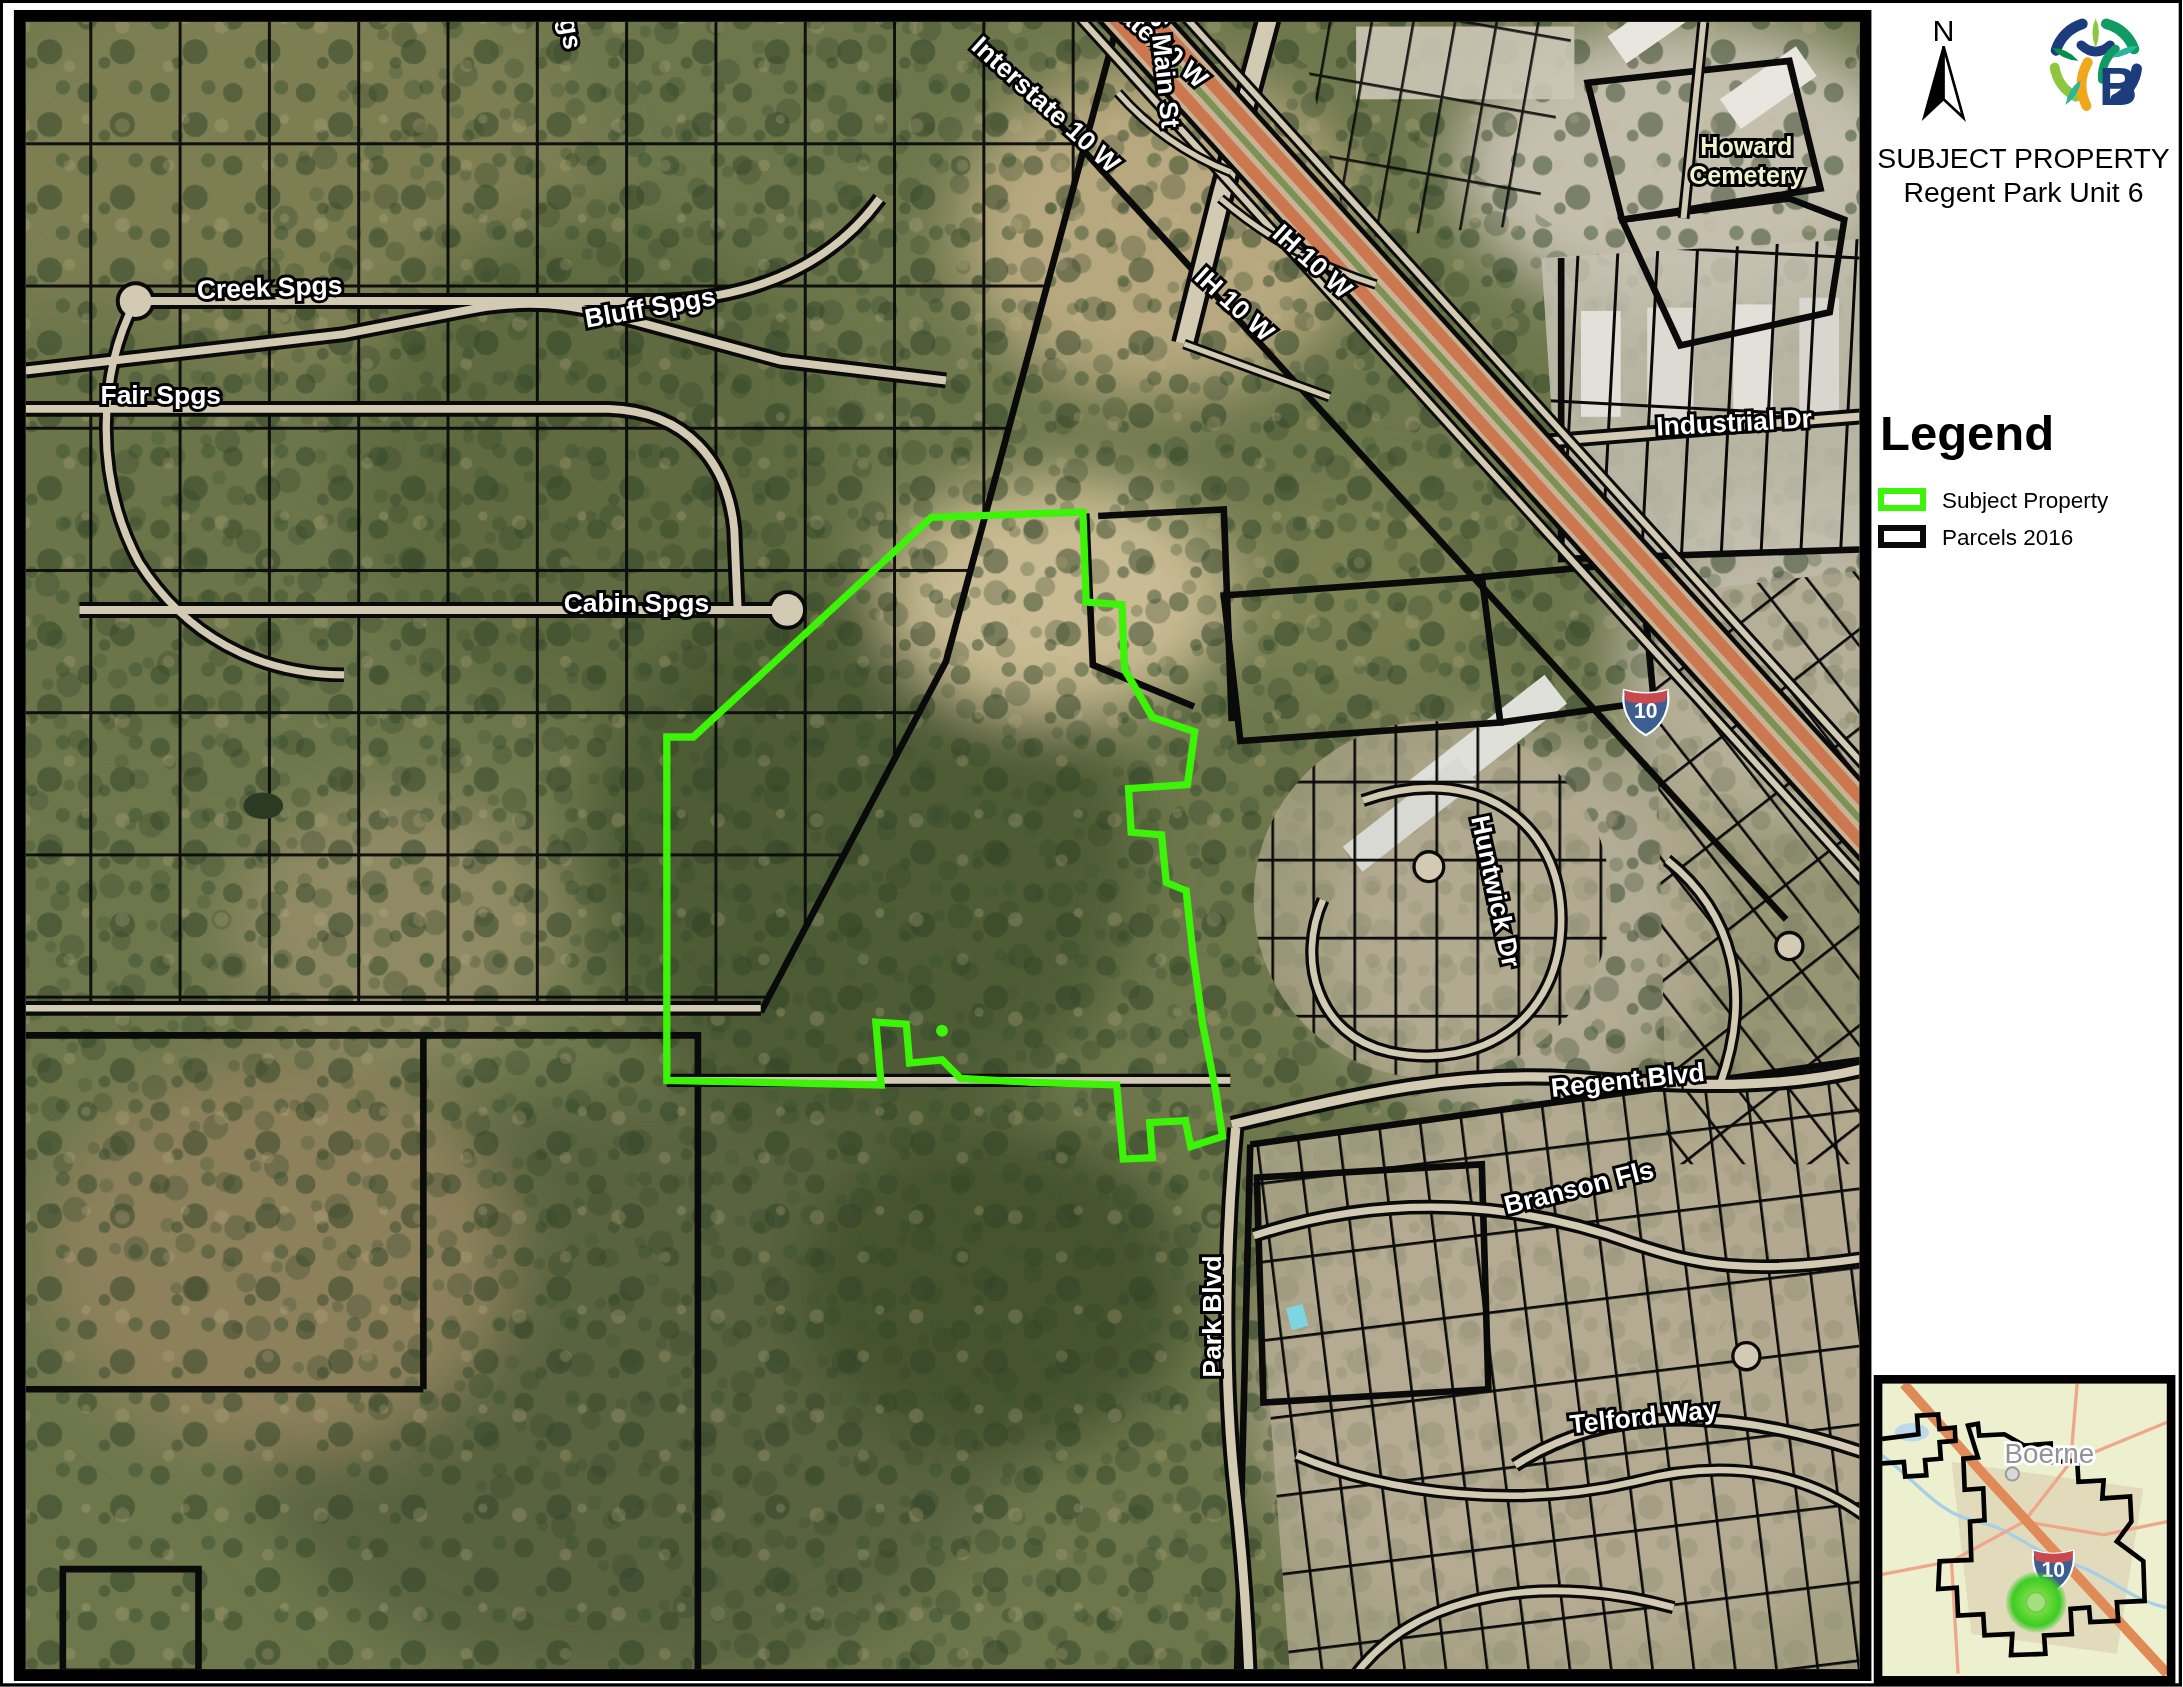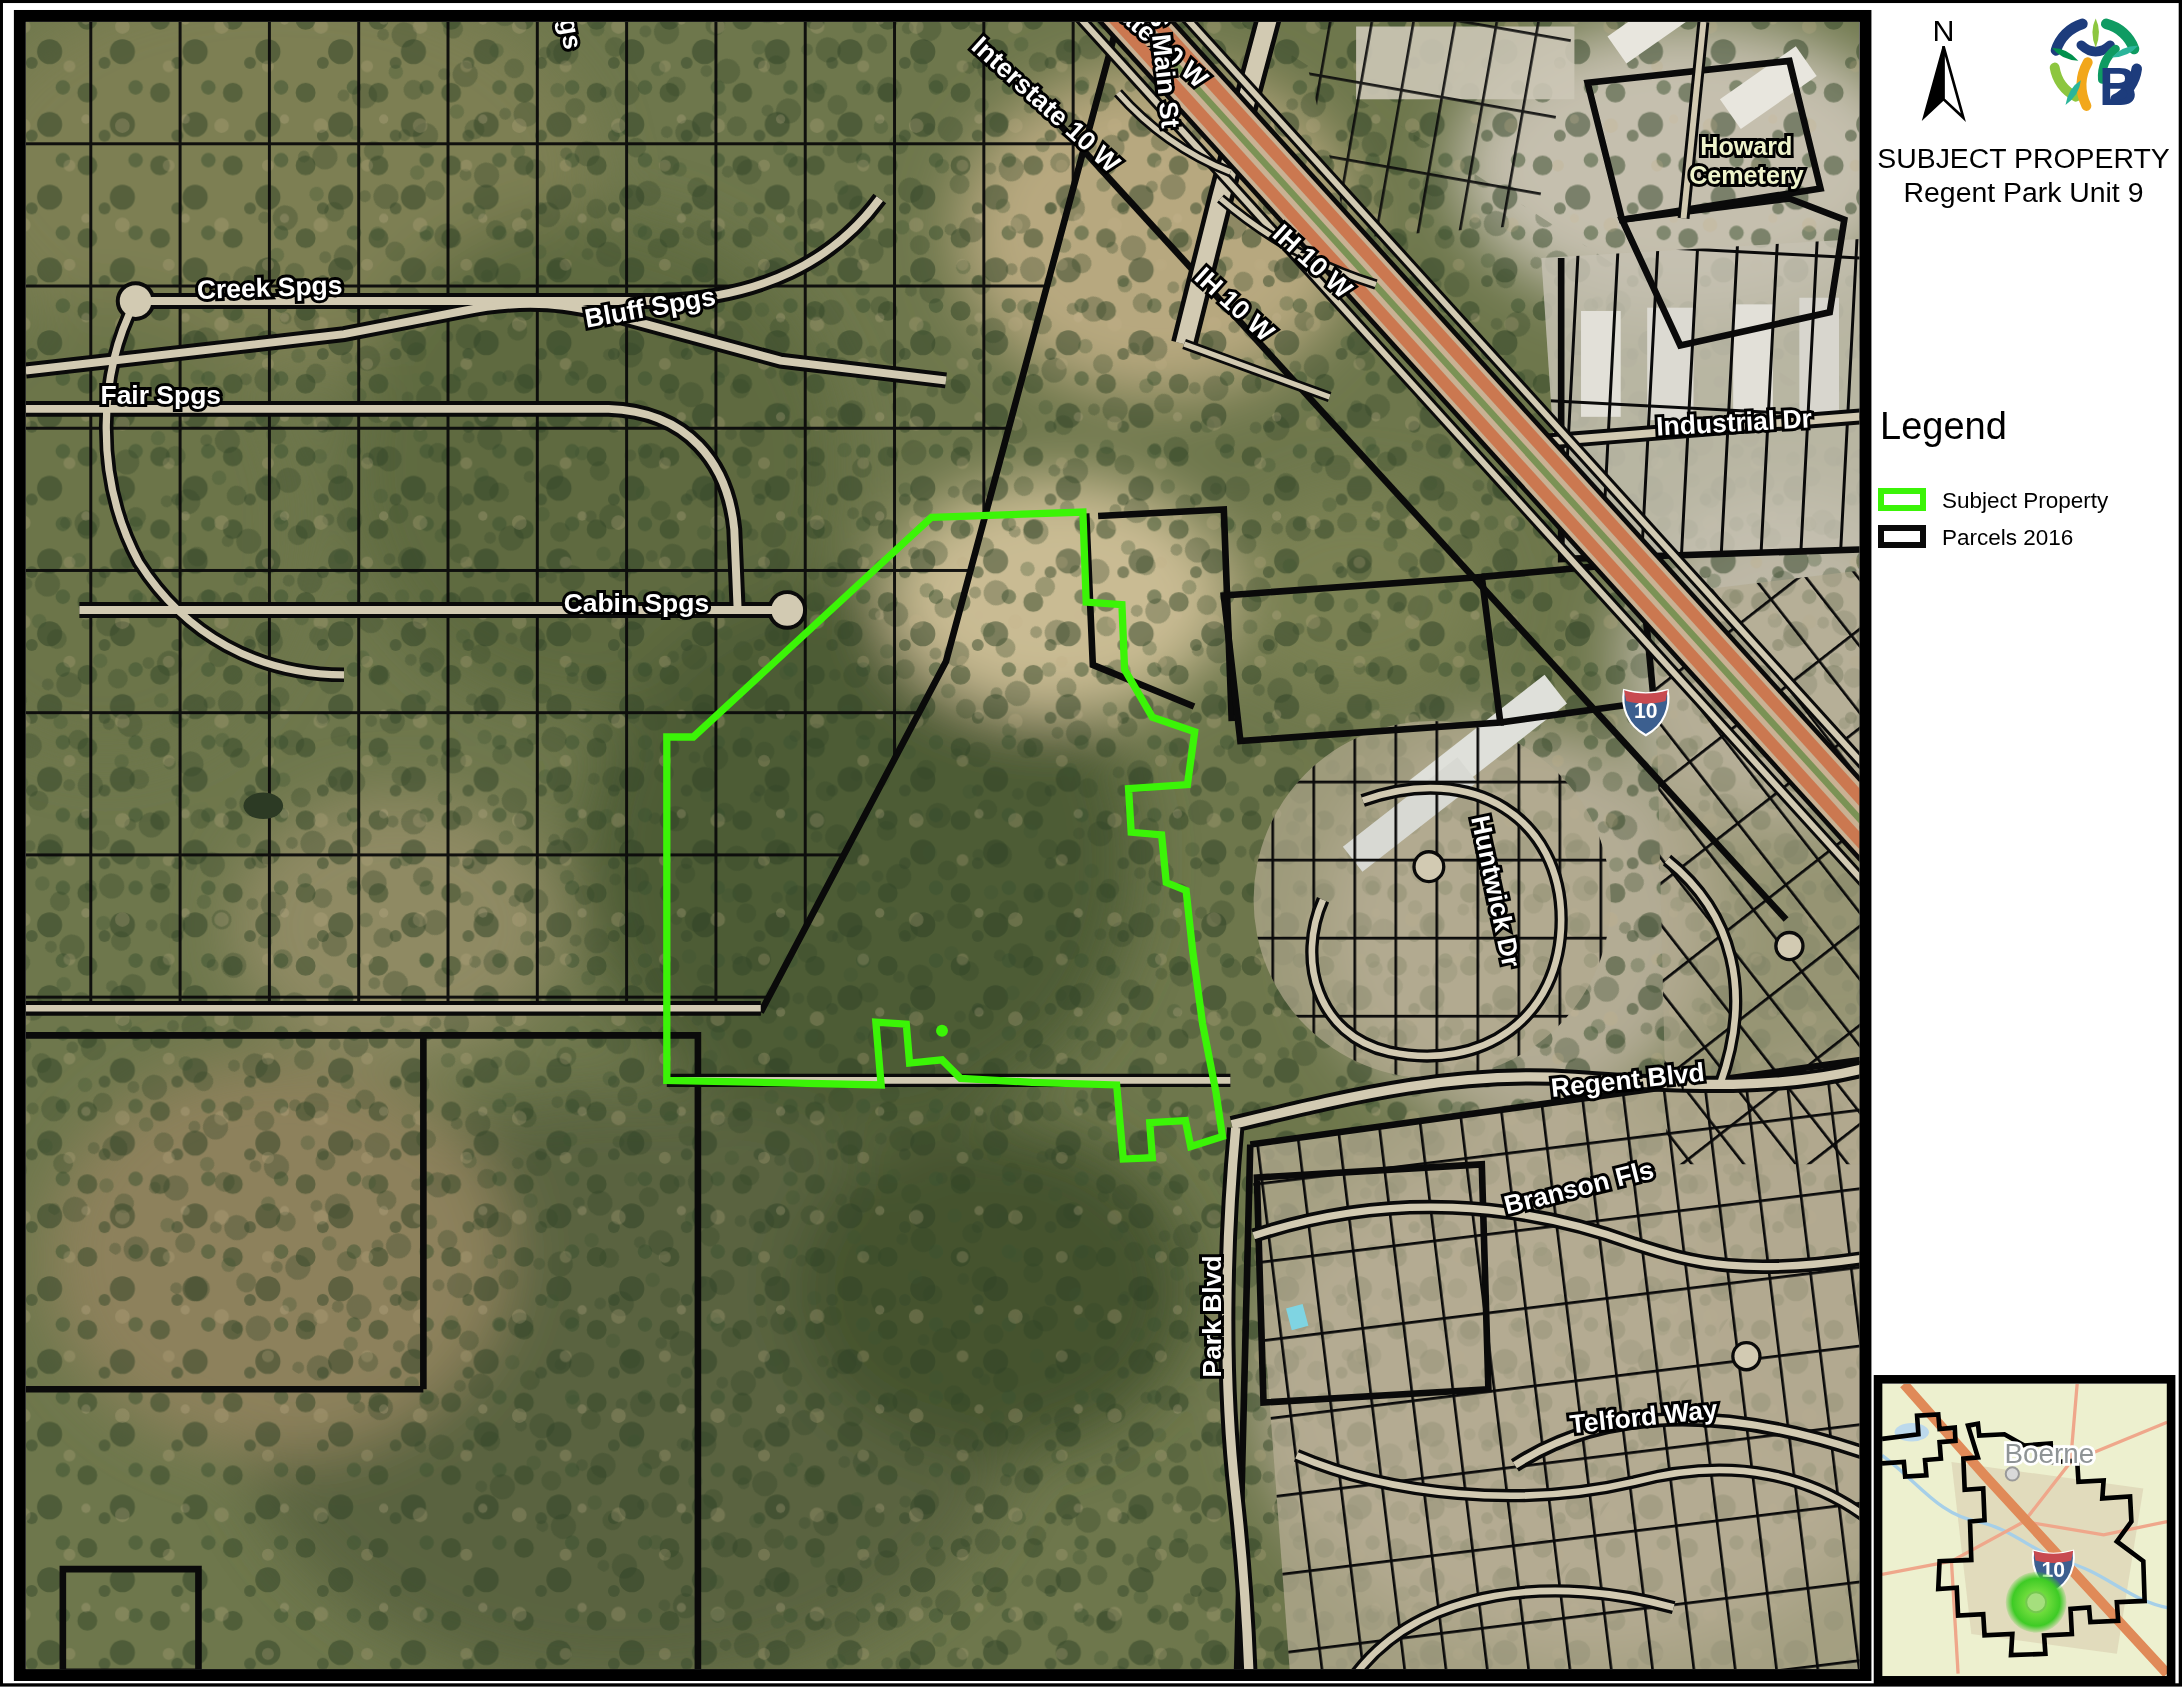--- a/index.html
+++ b/index.html
@@ -13,21 +13,21 @@
           fill:#eef3cb;stroke:#000000;stroke-width:9px;paint-order:stroke;text-anchor:middle;}
   text.boerne{font-family:"Liberation Sans",sans-serif;font-size:42px;
           fill:#8f9496;stroke:#ffffff;stroke-width:8px;paint-order:stroke;text-anchor:middle;}
   text.shieldtext{font-family:"Liberation Sans",sans-serif;font-weight:bold;font-size:32px;
           fill:#ffffff;text-anchor:middle;}
   text.northn{font-family:"Liberation Sans",sans-serif;font-size:46px;fill:#000;text-anchor:middle;}
   text.logoB{font-family:"Liberation Sans",sans-serif;font-weight:bold;font-size:80px;
           fill:#1d3c7c;text-anchor:middle;}
   
   .ttl{position:absolute;left:1874px;width:299px;text-align:center;font-size:28.4px;color:#000;}
-  .legend-h{position:absolute;left:1880px;top:405px;font-size:38px;font-weight:normal;color:#000;}
+  .legend-h{position:absolute;left:1880px;top:405px;font-size:49px;font-weight:bold;color:#000;}
   .lg-row{position:absolute;left:1878px;height:26.5px;}
   .lg-swatch{position:absolute;left:0;top:0;width:36px;height:10.6px;background:#fff;}
   .lg-swatch.green{border:6.6px solid #3bf407;}
   .lg-swatch.black{border:6.6px solid #0a0a0a;}
   .lg-label{position:absolute;left:64px;top:0px;font-size:22.5px;color:#000;white-space:nowrap;}
 </style>
 </head>
 <body>
 
 <div class="page">
@@ -320,21 +320,21 @@
     <text class="shieldtext" x="3104" y="2384">10</text>
     <circle cx="3078" cy="2422" r="46" fill="url(#grnMarker)"></circle>
     <circle cx="3078" cy="2422" r="15" fill="#a5df7d" stroke="#74c94e" stroke-width="3"></circle>
   </g>
   <rect x="2839" y="2085" width="443" height="455" fill="none" stroke="#000000" stroke-width="13"></rect>
 
   <rect x="2" y="2" width="3294" height="2545" fill="none" stroke="#000000" stroke-width="5"></rect>
 </svg>
 
 <div class="ttl" style="top:142px;">SUBJECT PROPERTY</div>
-<div class="ttl" style="top:176px;">Regent Park Unit 9</div>
+<div class="ttl" style="top:176px;">Regent Park Unit 6</div>
 
 <div class="legend-h">Legend</div>
 
 <div class="lg-row" style="top:488px;">
   <span class="lg-swatch green"></span>
   <span class="lg-label">Subject Property</span>
 </div>
 <div class="lg-row" style="top:525px;">
   <span class="lg-swatch black"></span>
   <span class="lg-label">Parcels 2016</span>

